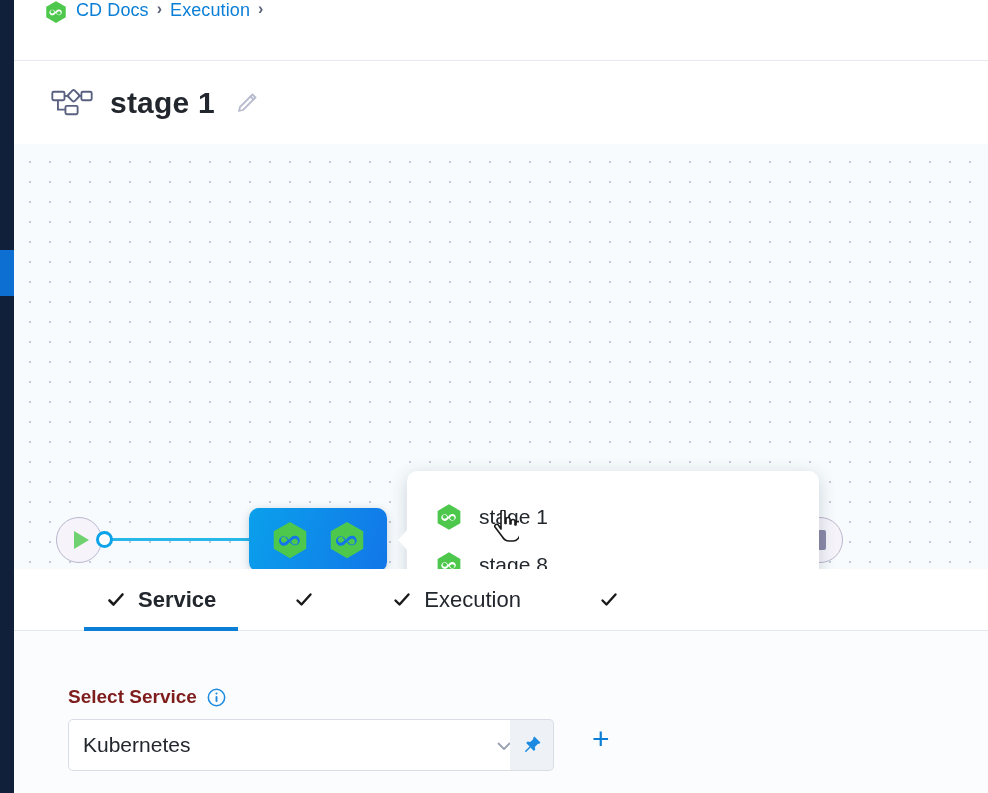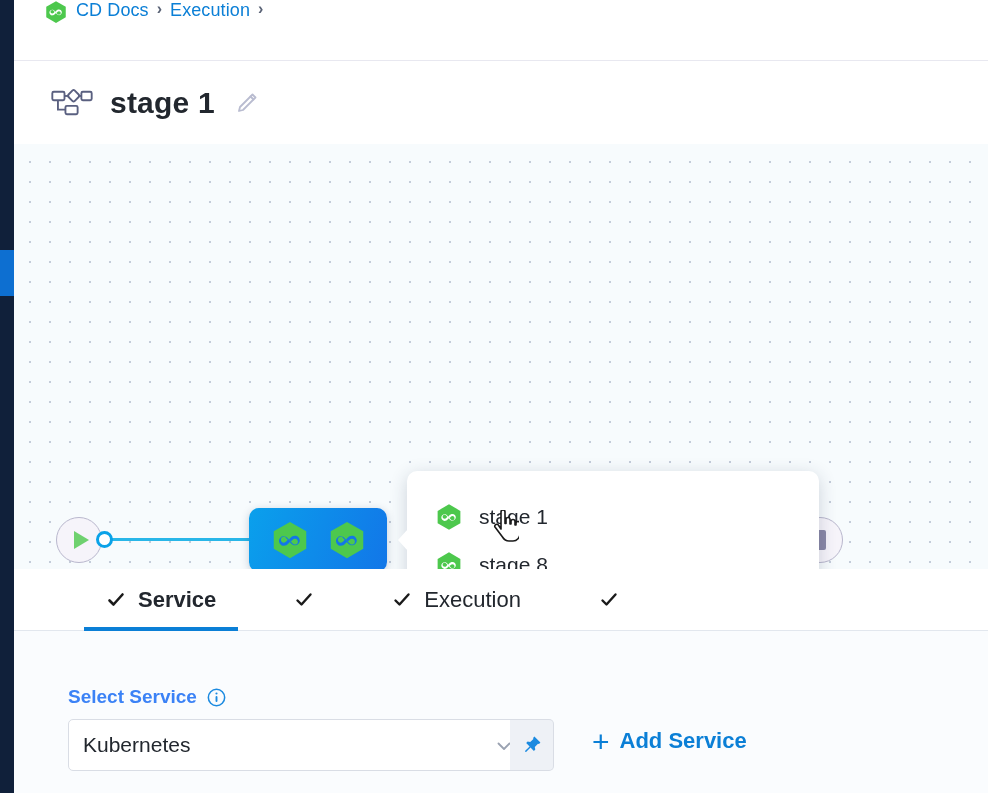--- a/index.html
+++ b/index.html
@@ -144,21 +144,21 @@
   .tab-spacer { width: 34px; flex: 0 0 auto; }
 
   
   .panel {
     position: absolute; left: 14px; top: 631px; width: 974px; height: 162px;
     background: #fafcfe;
   }
   .field-label {
     position: absolute; left: 68px; top: 686px;
     display: flex; align-items: center; gap: 10px;
-    font-size: 19px; font-weight: bold; color: #3b82f6;
+    font-size: 19px; font-weight: bold; color: #7f1d1d;
   }
   .info-icon { width: 19px; height: 19px; cursor: pointer; }
 
   .select-box {
     position: absolute; left: 68px; top: 719px; width: 460px; height: 52px;
     background: #ffffff; border: 1px solid #d9dde5; border-radius: 5px;
     display: flex; align-items: center; padding: 0 14px;
     font-size: 21px; color: #22272e; cursor: pointer;
   }
   .chev { margin-left: auto; width: 18px; height: 18px; }
@@ -338,16 +338,15 @@
   <div class="pin-btn">
     <span style="width:20px;height:20px;display:block;">
       <svg viewBox="0 0 20 20" width="100%" height="100%" fill="#1b8ae0">
         <path d="M12.4 1.6l6 6-1.4 1.4-1-.3-3.2 3.2.5 2.6-1.4 1.4-3.4-3.4-4.4 4.4-1-.1.1-1 4.4-4.4L4.2 8l1.4-1.4 2.6.5L11.4 3.9l-.3-1z"></path>
       </svg>
     </span>
   </div>
 
   <div class="add-service">
     <span class="plus">+</span>
-    <span>Add Service</span>
   </div>
 
 </div>
 
 </body></html>

